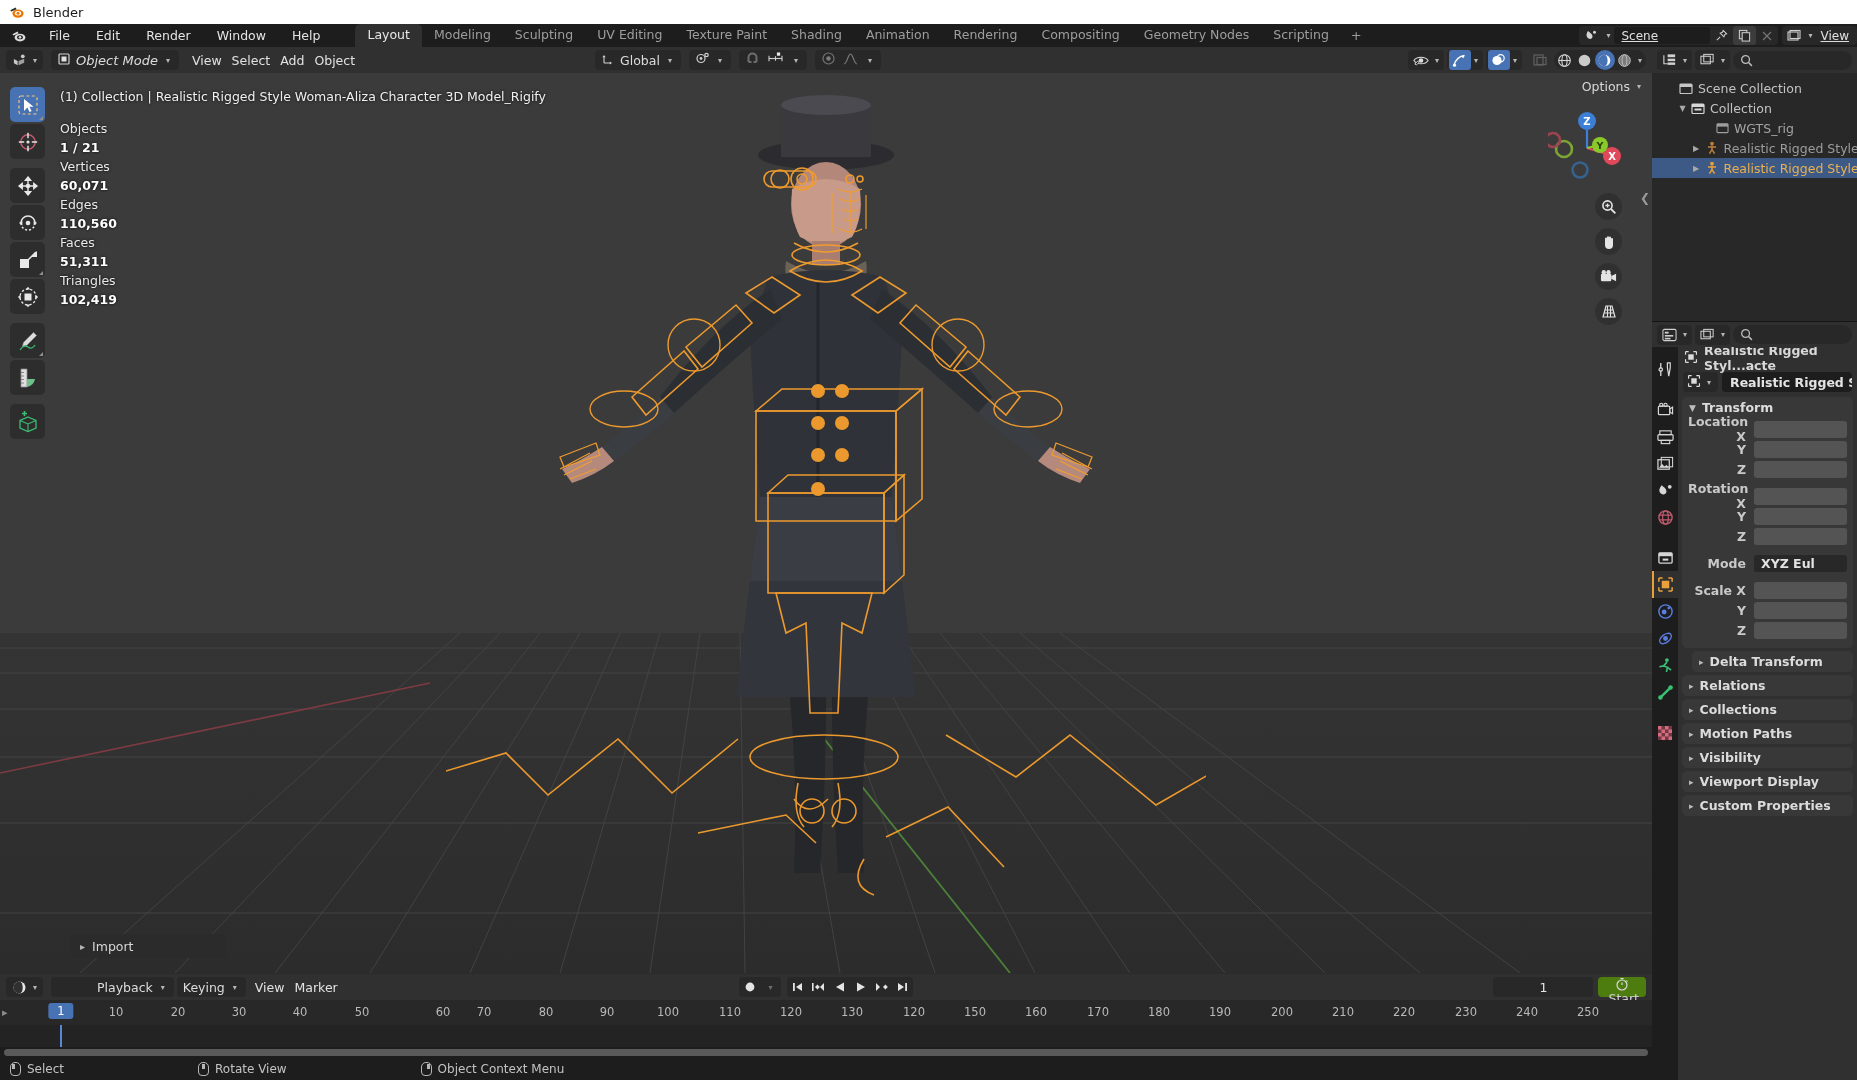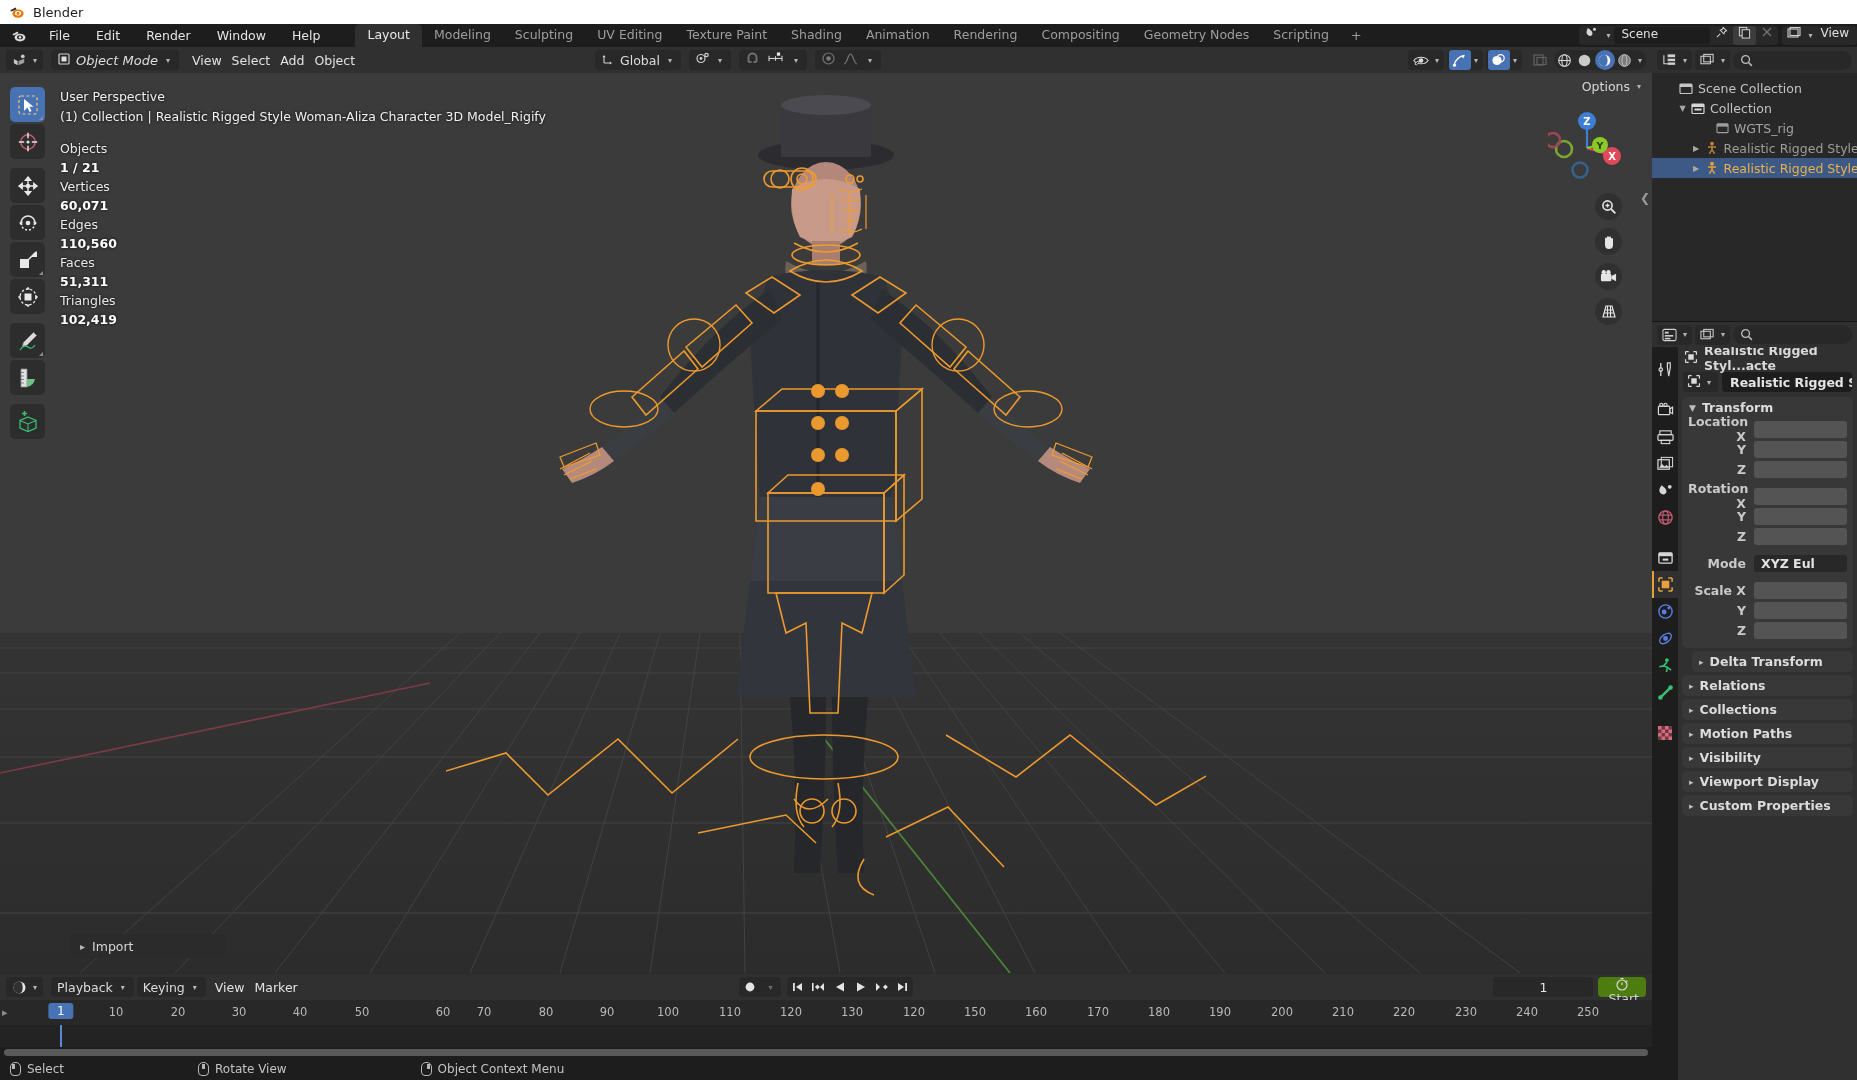--- a/index.html
+++ b/index.html
@@ -40,21 +40,21 @@
   .wstab.active { background:#303030; color:#e8e8e8; }
   .wstab-plus { padding:3px 10px; color:#9a9a9a; font-size:13px; }
 
   #topbar-right {
     display:flex; align-items:center; gap:0px; padding-right:0px; height:23px;
   }
   .tb-pill {
     display:flex; align-items:center; background:#282828; border-radius:4px;
     height:19px; margin-left:4px;
   }
-  .tb-pill .seg { display:flex; align-items:flex-start; height:19px; padding:0 5px; }
+  .tb-pill .seg { display:flex; align-items:center; height:19px; padding:0 5px;text-decoration:underline; }
   .tb-pill .seg.field { background:#1d1d1d; border-radius:3px; padding:0 10px 0 8px; height:17px; }
   .scene-name { font-size:12px; color:#e0e0e0; }
   .caret { font-size:8px; color:#b5b5b5; margin:0 3px; }
 
   
   #main { display:flex; height:calc(1080px - 24px - 23px); }
   #leftcol { width:1652px; display:flex; flex-direction:column; }
   #rightcol { width:205px; display:flex; flex-direction:column; background:#181818; }
 
   
@@ -587,21 +587,20 @@
 
           <path d="M-60 696 l120 -36 l42 42 l70 -56 l54 54 l66 -54"></path>
           <path d="M500 642 l70 42 l54 -42 l86 70 l90 -52"></path>
           <path d="M252 740 l88 -18 l30 28"></path>
           <path d="M440 744 l62 -30 l56 60"></path>
           <path d="M418 766 q-16 26 10 36"></path>
         </g>
       </svg>
 
       <div id="vpoverlay-tl">
-        <div class="persp">User Perspective</div>
         <div>(1) Collection | Realistic Rigged Style Woman-Aliza Character 3D Model_Rigify</div>
         <div class="stats">
           <div class="stat-row">
               <span class="stat-k">Objects</span>
               <span class="stat-v">1 / 21</span>
             </div>
           <div class="stat-row">
               <span class="stat-k">Vertices</span>
               <span class="stat-v">60,071</span>
             </div>
@@ -763,21 +762,21 @@
           <span style="display:flex;align-items:center;padding:0 3px;">
             <svg width="15" height="15" viewBox="0 0 15 15">
                 <circle cx="7.5" cy="7.5" r="6" fill="#e6e6e6"></circle>
                 <path d="M7.5 1.5 a6 6 0 0 0 0 12 a3.2 6 0 0 0 0 -12z" fill="#303030"></path>
               </svg>
           </span>
           <span class="caret">▾</span>
         </div>
         <div class="sep"></div>
         <div class="mode-box">
-          <span style="font-size:12.5px;">Playback</span>
+          <span style="font-size:12.5px;margin-left:40px;">Playback</span>
           <span class="caret">▾</span>
         </div>
         <div class="mode-box" style="margin-left:3px;">
           <span style="font-size:12.5px;">Keying</span>
           <span class="caret">▾</span>
         </div>
         <div class="hdr-btn" style="margin-left:4px;">View</div>
         <div class="hdr-btn">Marker</div>
       </div>
 

